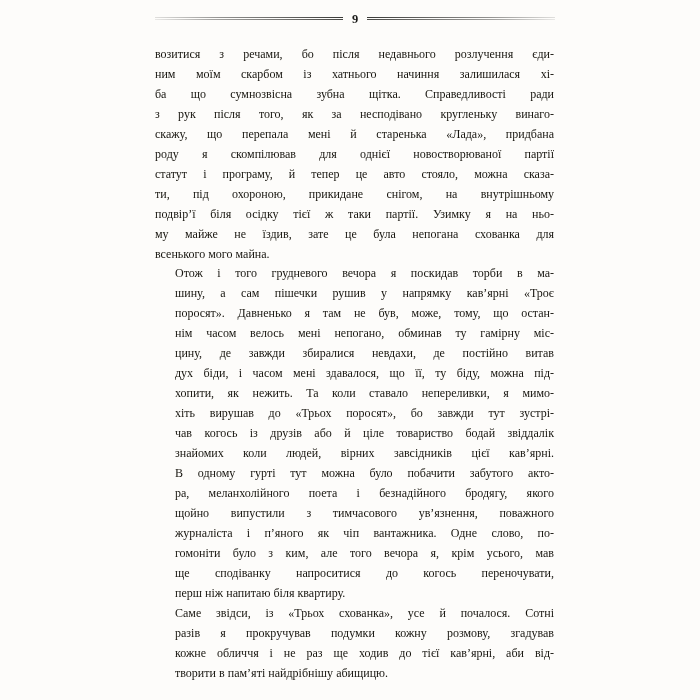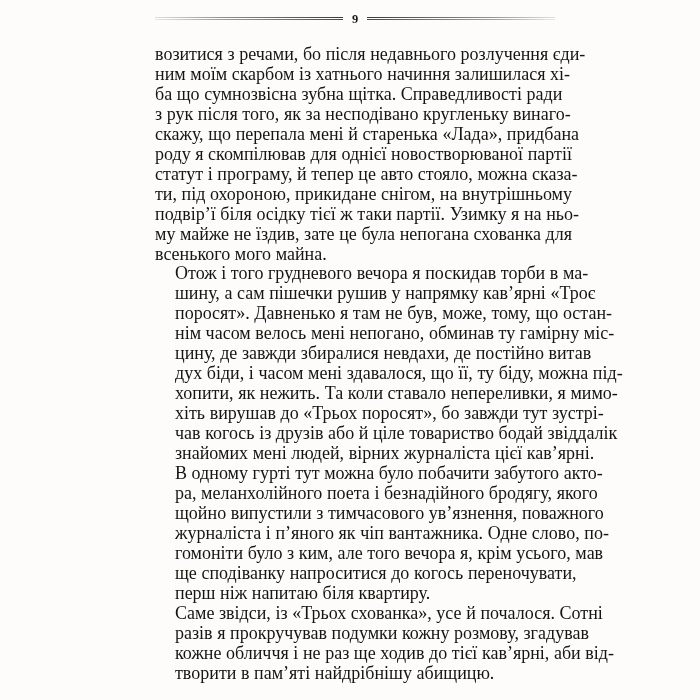--- a/index.html
+++ b/index.html
@@ -81,21 +81,21 @@
 
   
   .textblock {
     position: absolute;
     top: 45px;
     left: 155px;
     width: 399px;
   }
   .para {
     margin: 0;
-    font-size: 18px;
+    font-size: 12px;
     line-height: 19.95px;
     color: #17150f;
     text-align: justify;
     text-justify: inter-word;
     -webkit-hyphens: none;
     hyphens: none;
     word-spacing: 0.1px;
     font-kerning: normal;
   }
   .para.indent {
@@ -143,21 +143,21 @@
       <p class="para indent">
         <span class="line first-indent">Отож і того грудневого вечора я поскидав торби в ма-</span>
         <span class="line">шину, а сам пішечки рушив у напрямку кав’ярні «Троє</span>
         <span class="line">поросят». Давненько я там не був, може, тому, що остан-</span>
         <span class="line">нім часом велось мені непогано, обминав ту гамірну міс-</span>
         <span class="line">цину, де завжди збиралися невдахи, де постійно витав</span>
         <span class="line">дух біди, і часом мені здавалося, що її, ту біду, можна під-</span>
         <span class="line">хопити, як нежить. Та коли ставало непереливки, я мимо-</span>
         <span class="line">хіть вирушав до «Трьох поросят», бо завжди тут зустрі-</span>
         <span class="line">чав когось із друзів або й ціле товариство бодай звіддалік</span>
-        <span class="line">знайомих мені людей, вірних журналіста цієї кав’ярні.</span>
+        <span class="line">знайомих коли людей, вірних завсідників цієї кав’ярні.</span>
         <span class="line">В одному гурті тут можна було побачити забутого акто-</span>
         <span class="line">ра, меланхолійного поета і безнадійного бродягу, якого</span>
         <span class="line">щойно випустили з тимчасового ув’язнення, поважного</span>
         <span class="line">журналіста і п’яного як чіп вантажника. Одне слово, по-</span>
         <span class="line">гомоніти було з ким, але того вечора я, крім усього, мав</span>
         <span class="line">ще сподіванку напроситися до когось переночувати,</span>
         <span class="line last">перш ніж напитаю біля квартиру.</span>
       </p>
       <p class="para indent">
         <span class="line first-indent">Саме звідси, із «Трьох схованка», усе й почалося. Сотні</span>

